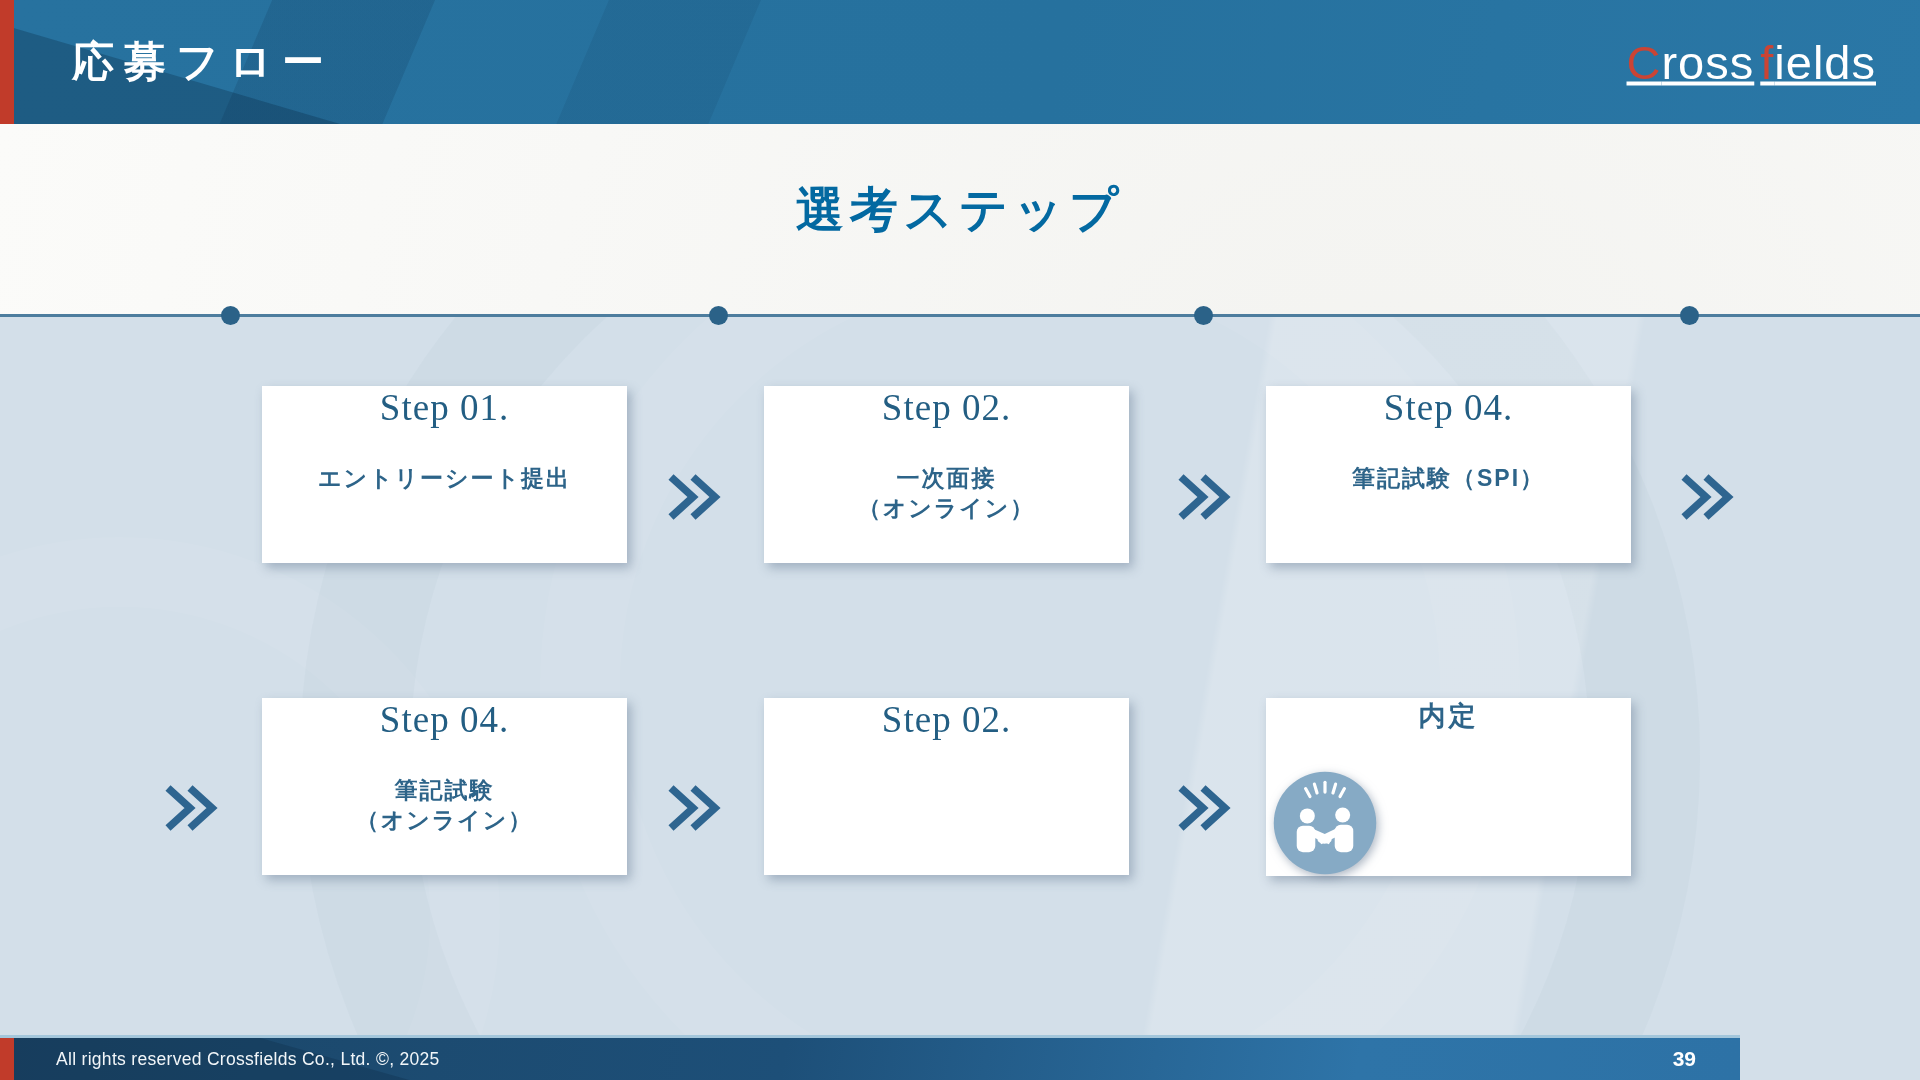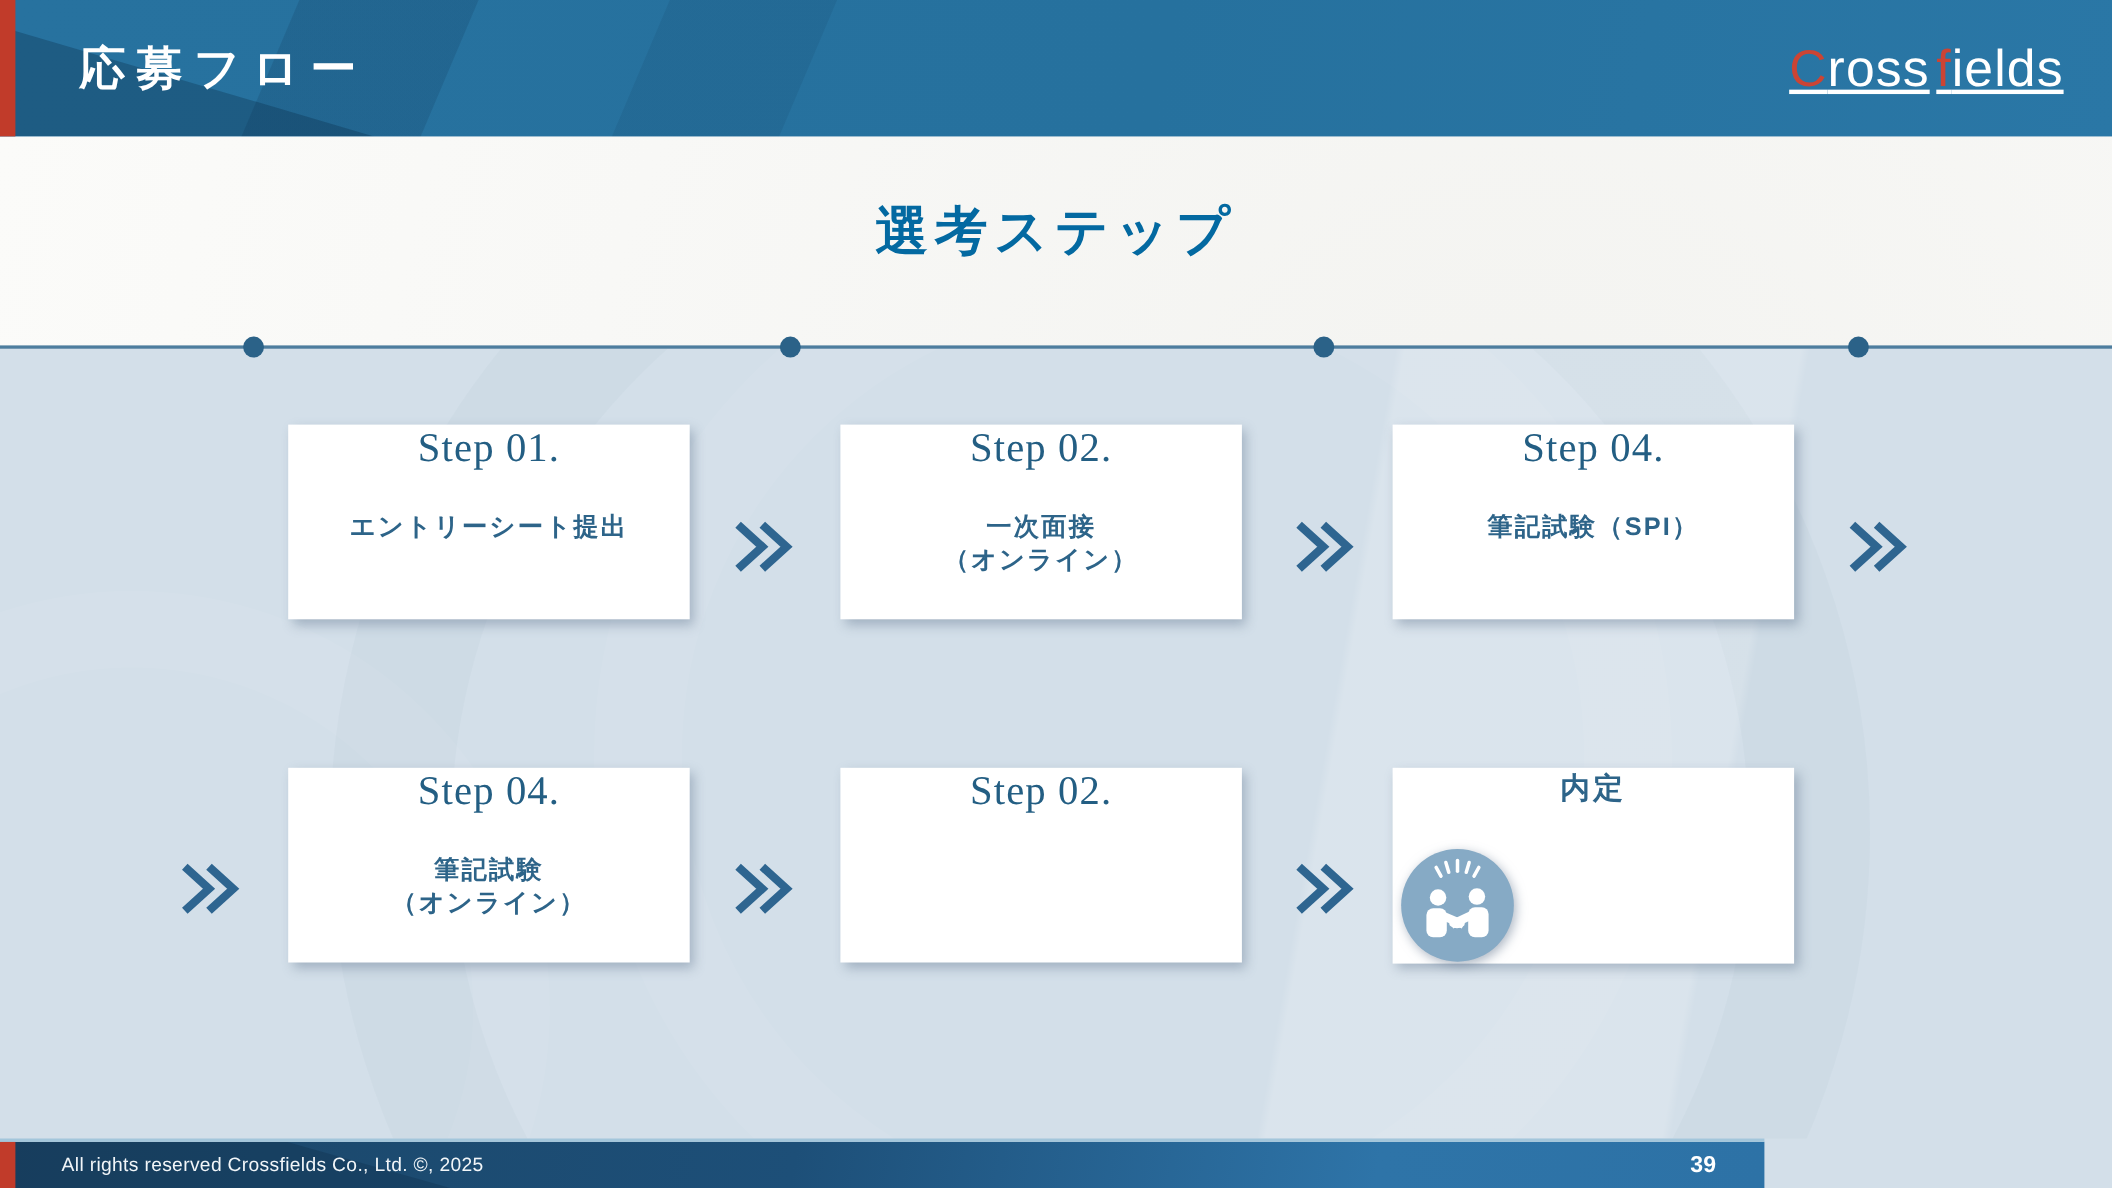--- a/index.html
+++ b/index.html
@@ -94,21 +94,21 @@
   .card.goal { height:178px;gap:28px; }
   .goal-title { color:#2d6489; font-size:27px; font-weight:bold; letter-spacing:3px; }
   .goal-icon { margin-top:8px; width:118px; height:118px; filter:drop-shadow(2px 3px 5px rgba(90,110,135,.5)); }
 
   
   .chev { position:absolute; width:64px; height:64px; z-index:4; }
   .chev polyline { fill:none; stroke:#2e6590; stroke-width:7.5; stroke-linejoin:miter; }
 
   
   .footer {
-    position:absolute; left:0; bottom:0; width:1604px; height:45px;
+    position:absolute; left:0; bottom:0; width:1740px; height:45px;
     background:linear-gradient(100deg,#1b4668 0%,#1d4f78 45%,#2e74a8 78%,#2d72a6 100%);
     border-top:3px solid #a3c6db; z-index:4; overflow:hidden;
   }
   .footer::before {
     content:""; position:absolute; left:0; top:0; width:420px; height:45px;
     background:rgba(8,30,55,.22);
     clip-path:polygon(0 0, 62% 0, 100% 100%, 0 100%);
   }
   .footer-accent { position:absolute; left:0; top:0; width:14px; height:45px; background:#c13b2a; }
   .footer-copyright {

